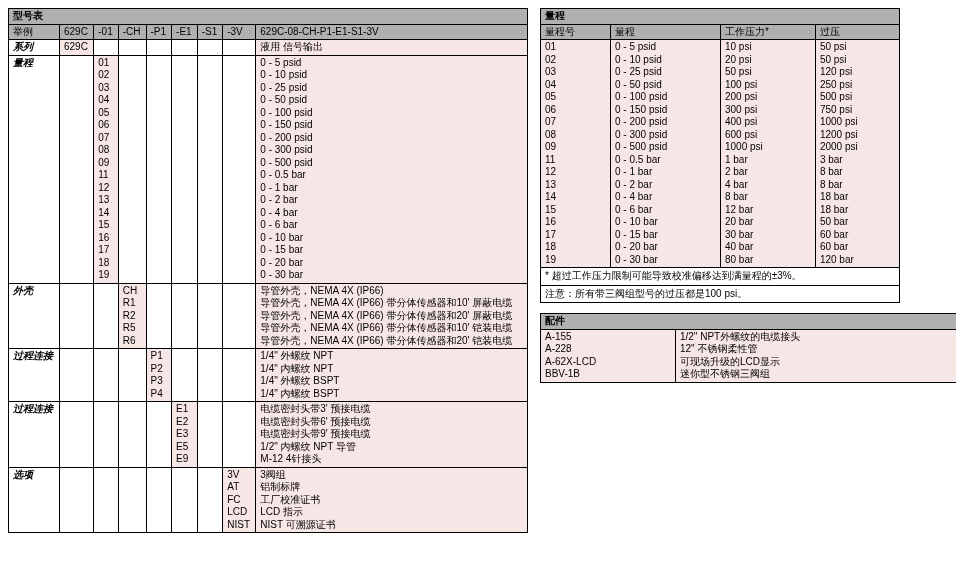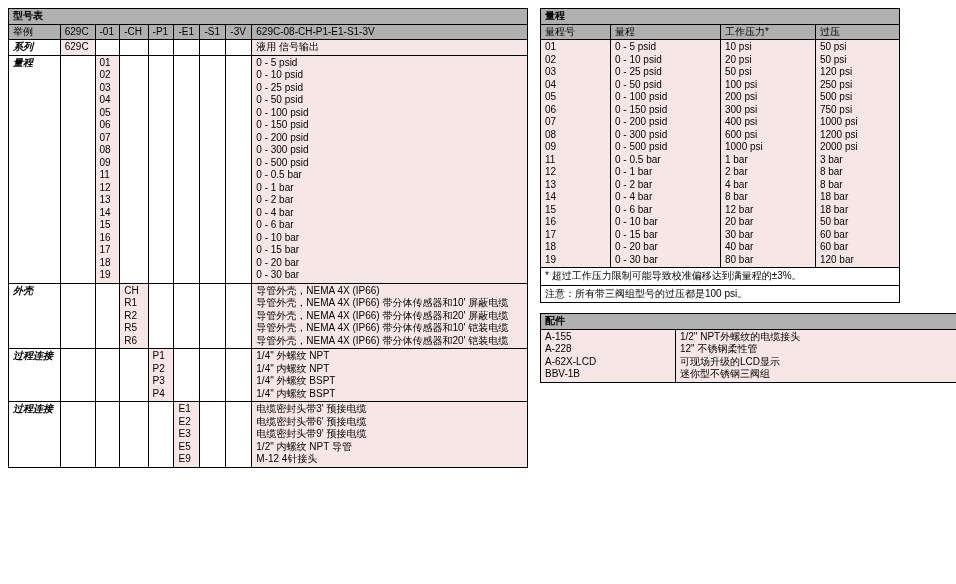--- a/index.html
+++ b/index.html
@@ -129,20 +129,31 @@
             <td></td>
             <td></td>
             <td></td>
         <td class="pink" id="elec-codes">E1<br>E2<br>E3<br>E5<br>E9</td>
         <td></td>
             <td></td>
         <td class="pink" id="elec-descs">电缆密封头带3' 预接电缆<br>电缆密封头带6' 预接电缆<br>电缆密封头带9' 预接电缆<br>1/2" 内螺纹 NPT 导管<br>M-12 4针接头</td>
       </tr>
 
 
+      <tr>
+        <td class="label-cell">选项</td>
+        <td></td>
+            <td></td>
+            <td></td>
+            <td></td>
+            <td></td>
+            <td></td>
+        <td class="pink" id="opt-codes">3V<br>AT<br>FC<br>LCD<br>NIST</td>
+        <td class="pink" id="opt-descs">3阀组<br>铝制标牌<br>工厂校准证书<br>LCD 指示<br>NIST 可溯源证书</td>
+      </tr>
     </tbody>
       </table>
   </div>
 
   <div class="right">
 
     <table class="range-table">
       <tbody>
           <tr>
             <td class="hdr" colspan="4">量程</td>

